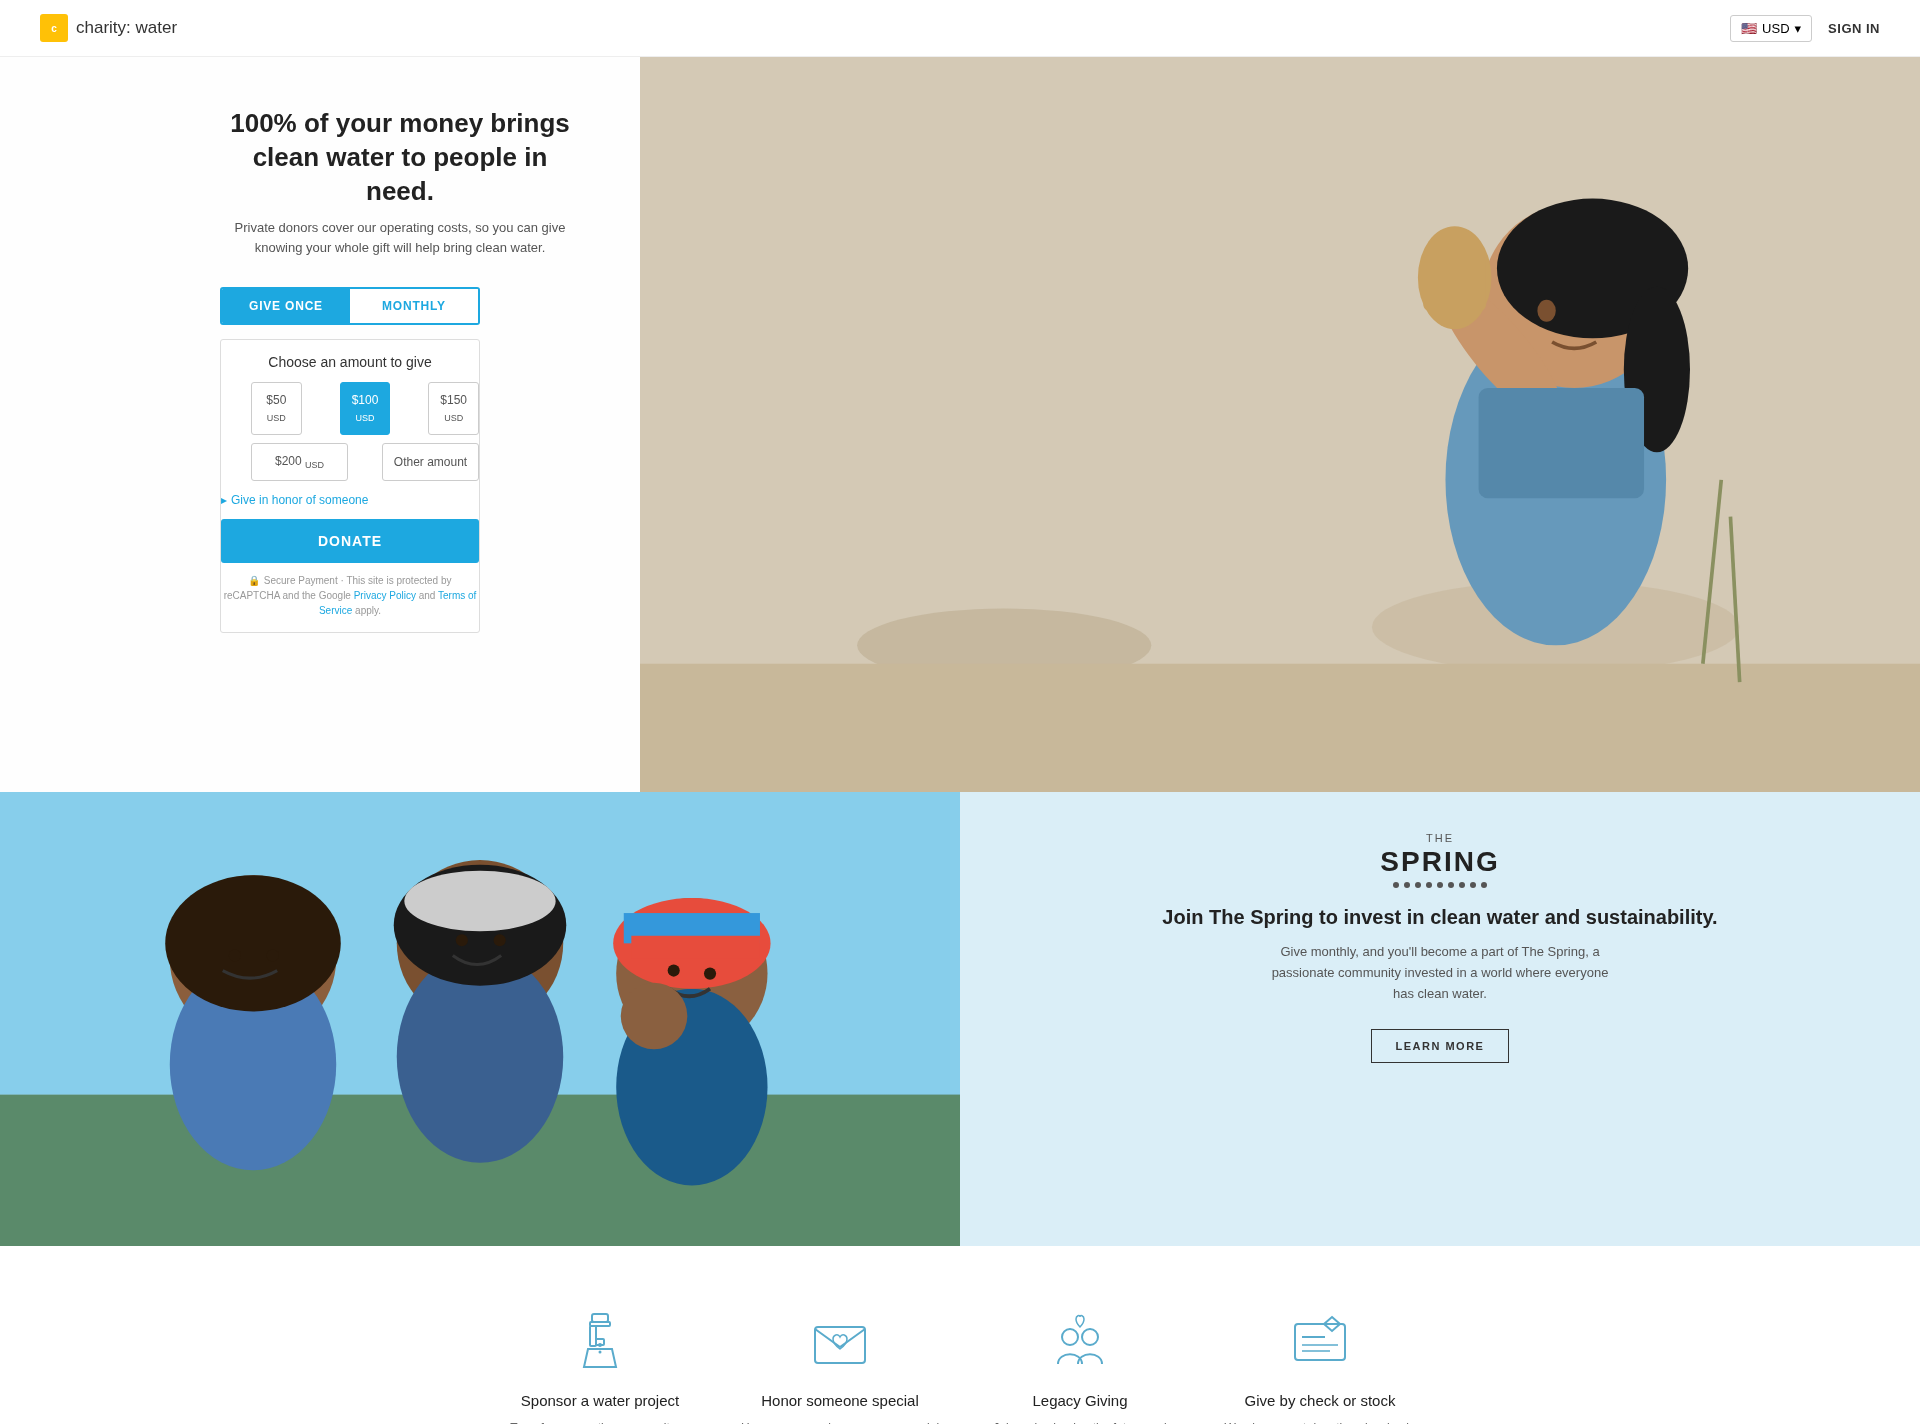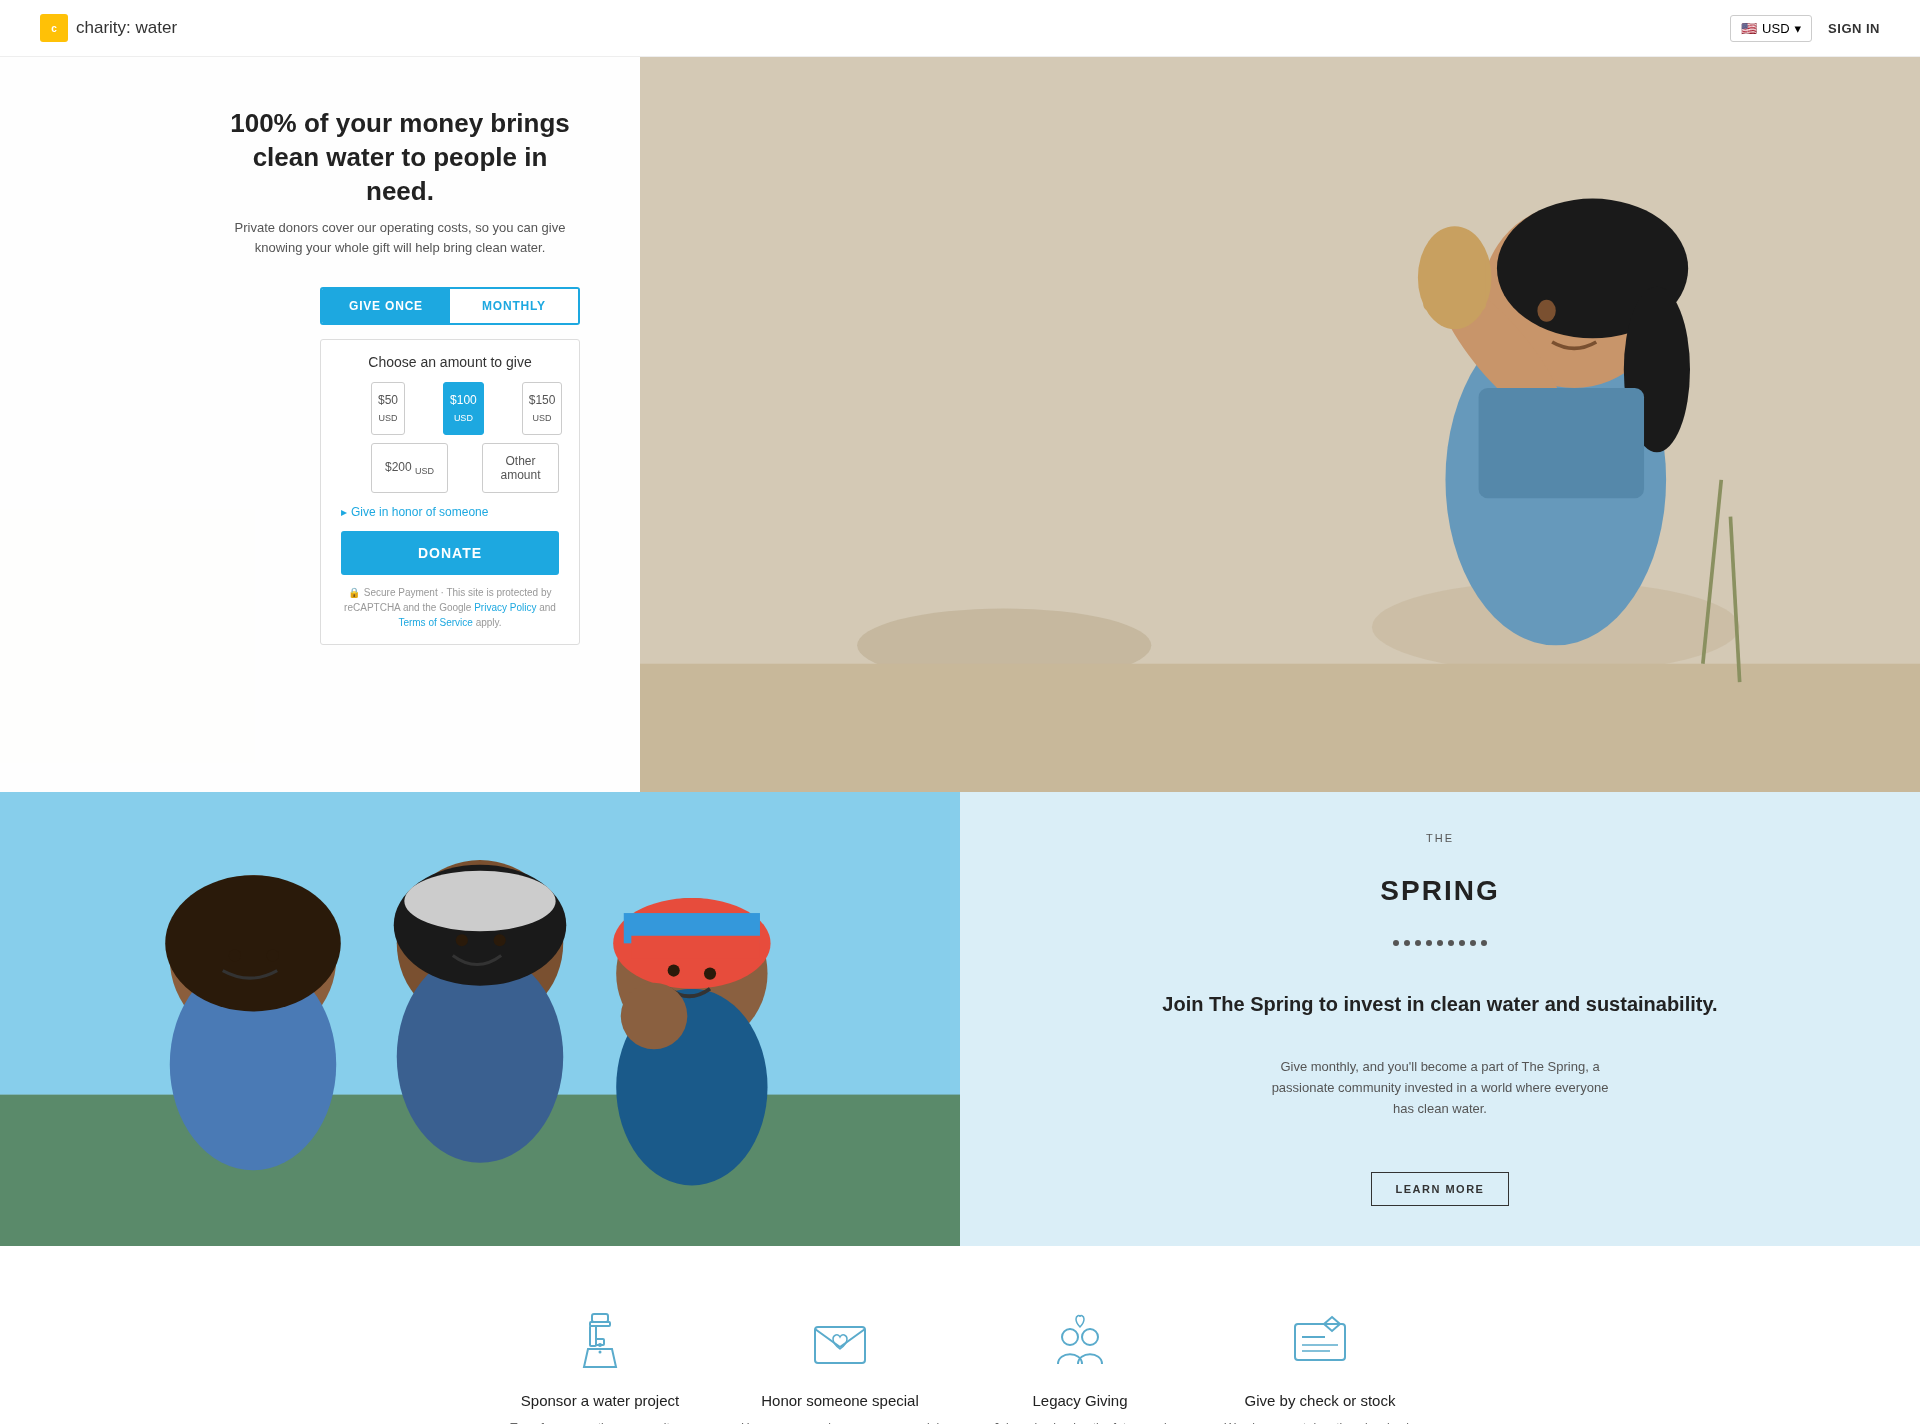--- a/index.html
+++ b/index.html
@@ -67,21 +67,21 @@
       position: relative;
       min-height: 400px;
       background: #f0ece8;
       overflow: hidden;
     }
     .hero-left {
       flex: 0 0 640px;
       padding: 40px 60px 40px 220px;
       display: flex;
       flex-direction: column;
-      align-items: flex-end;
+      align-items: flex-start;
       z-index: 2;
       background: rgba(255,255,255,0.92);
     }
     .hero-right {
       flex: 1;
       position: relative;
       overflow: hidden;
     }
     .hero-image-placeholder {
       width: 100%;
@@ -133,21 +133,21 @@
       background: #1da8e0;
       color: #fff;
     }
     .tab-btn.inactive {
       background: #fff;
       color: #1da8e0;
     }
     .amount-box {
       border: 1px solid #ddd;
       border-radius: 3px;
-      padding: 14px 20px;
+      padding: 14px 0;
       background: #fff;
     }
     .amount-label {
       font-size: 14px;
       font-weight: 500;
       text-align: center;
       margin-bottom: 12px;
       color: #333;
     }
     .amount-grid {
@@ -223,21 +223,21 @@
       flex: 0 0 50%;
       background: #b8d8e8;
       position: relative;
       overflow: hidden;
       min-height: 300px;
     }
     .spring-right {
       flex: 1;
       display: flex;
       flex-direction: column;
-      justify-content: space-between;
+      justify-content: flex-start;
       align-items: center;
       padding: 40px 80px;
       text-align: center;
     }
     .spring-tag {
       font-size: 11px;
       letter-spacing: 2px;
       color: #555;
       margin-bottom: 2px;
       text-transform: uppercase;

